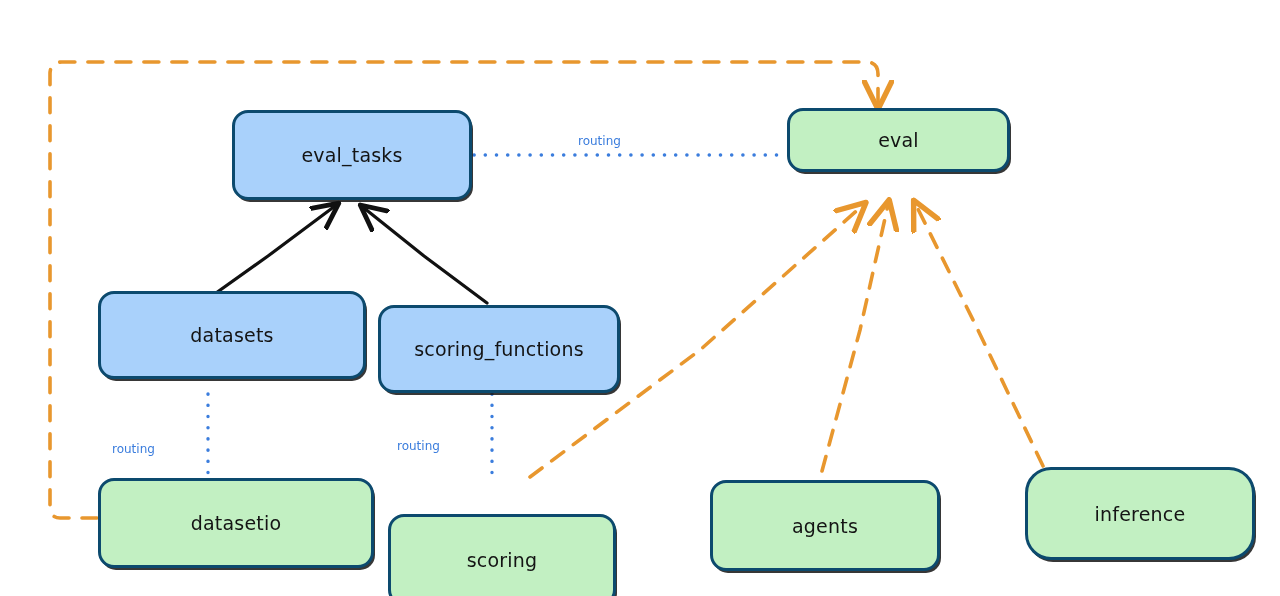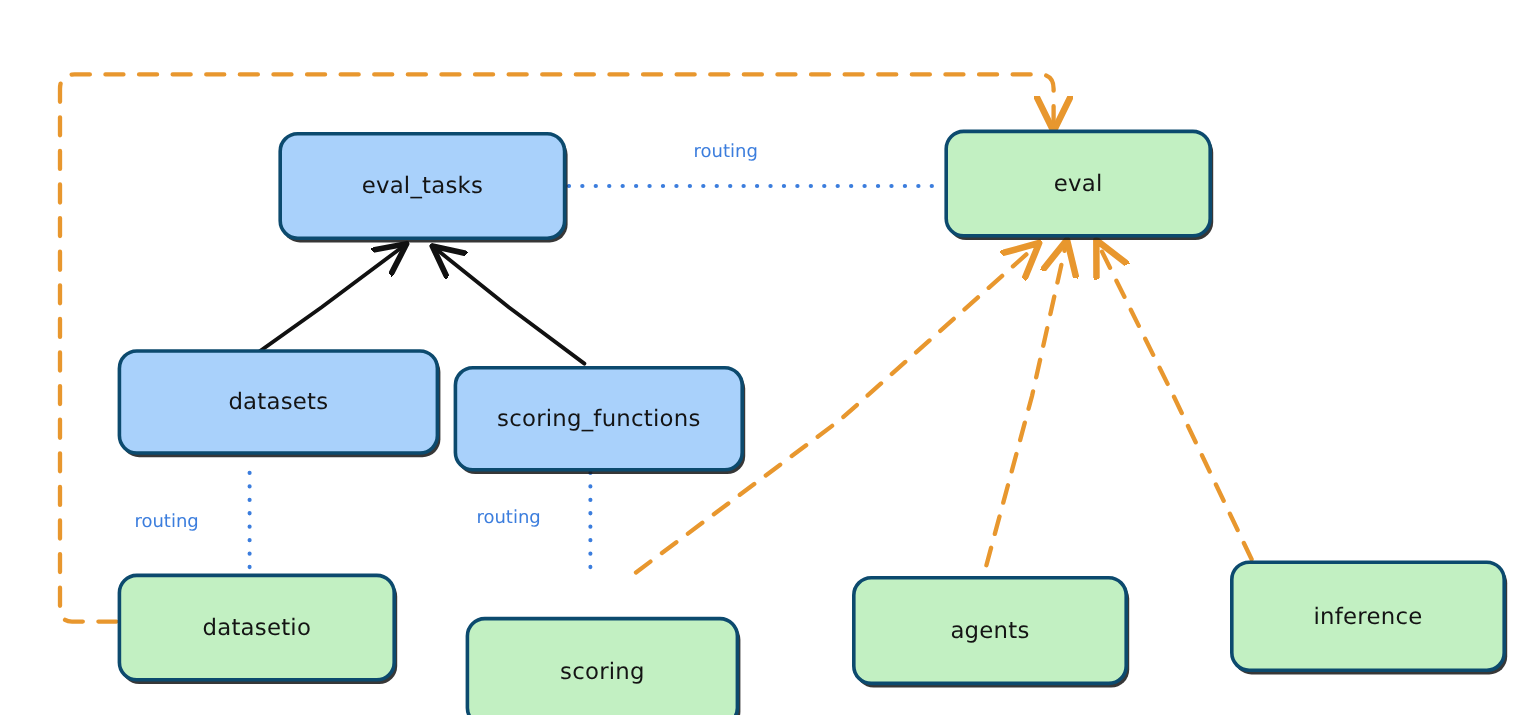--- a/index.html
+++ b/index.html
@@ -48,24 +48,25 @@
   .node.provider {
     background: #c2f0c2;
   }
   .node-label {
     pointer-events: none;
     white-space: nowrap;
   }
   .edge-label {
     position: absolute;
     font-family: "DejaVu Sans", sans-serif;
-    font-size: 15px;
+    font-size: 12px;
     color: #3b7ddd;
     white-space: nowrap;
     background: transparent;
+    margin-top: 17px;
   }
 </style>
 </head>
 <body>
 
 <div id="diagram-root">
 
   <svg id="edge-layer" viewBox="0 0 1280 596">
     <defs>
       <marker id="arrow-black" viewBox="0 0 12 12" refX="9" refY="6" markerWidth="9" markerHeight="9" orient="auto-start-reverse">
@@ -86,45 +87,45 @@
     <path d="M 97 518 L 60 518 Q 50 518 50 506 L 50 74 Q 50 62 62 62 L 866 62 Q 878 62 878 74 L 878 104" fill="none" stroke="#e8972e" stroke-width="3.6" stroke-linecap="round" stroke-dasharray="15 13" marker-end="url(#arrow-orange)"></path>
     <path d="M 530 477 L 700 350 L 862 206" fill="none" stroke="#e8972e" stroke-width="3.6" stroke-linecap="round" stroke-dasharray="15 12" marker-end="url(#arrow-orange)"></path>
     <path d="M 822 471 L 860 330 L 888 205" fill="none" stroke="#e8972e" stroke-width="3.6" stroke-linecap="round" stroke-dasharray="15 12" marker-end="url(#arrow-orange)"></path>
     <path d="M 1043 466 L 978 330 L 916 205" fill="none" stroke="#e8972e" stroke-width="3.6" stroke-linecap="round" stroke-dasharray="15 12" marker-end="url(#arrow-orange)"></path>
   </svg>
 
   <div class="node api" style="left:232px; top:110px; width:240px; height:90px;">
     <span class="node-label">eval_tasks</span>
   </div>
 
-  <div class="node provider" style="left:787px; top:108px; width:223px; height:90px;">
+  <div class="node provider" style="left:787px; top:108px; width:223px; height:64px;">
     <span class="node-label">eval</span>
   </div>
 
   <div class="node api" style="left:98px; top:291px; width:268px; height:88px;">
     <span class="node-label">datasets</span>
   </div>
 
   <div class="node api" style="left:378px; top:305px; width:242px; height:88px;">
     <span class="node-label">scoring_functions</span>
   </div>
 
-  <div class="node provider" style="left:98px; top:478px; width:232px; height:90px;">
+  <div class="node provider" style="left:98px; top:478px; width:276px; height:90px;">
     <span class="node-label">datasetio</span>
   </div>
 
   <div class="node provider" style="left:388px; top:476px; width:228px; height:92px;margin-top:38px;">
     <span class="node-label">scoring</span>
   </div>
 
   <div class="node provider" style="left:710px; top:480px; width:230px; height:91px;">
     <span class="node-label">agents</span>
   </div>
 
-  <div class="node provider" style="left:1025px; top:467px; width:230px; height:93px;">
+  <div class="node provider" style="left:1025px; top:467px; width:230px; height:93px;border-radius:26px;">
     <span class="node-label">inference</span>
   </div>
 
   <div class="edge-label" style="left:578px; top:117px;">routing</div>
   <div class="edge-label" style="left:112px; top:425px;">routing</div>
   <div class="edge-label" style="left:397px; top:422px;">routing</div>
 
 </div>
 
 </body></html>

